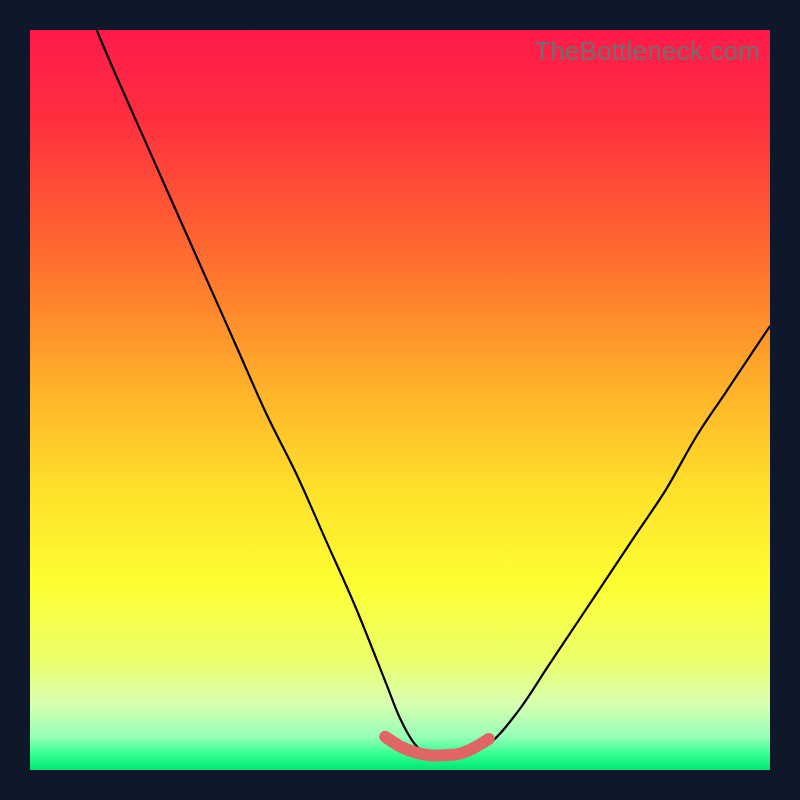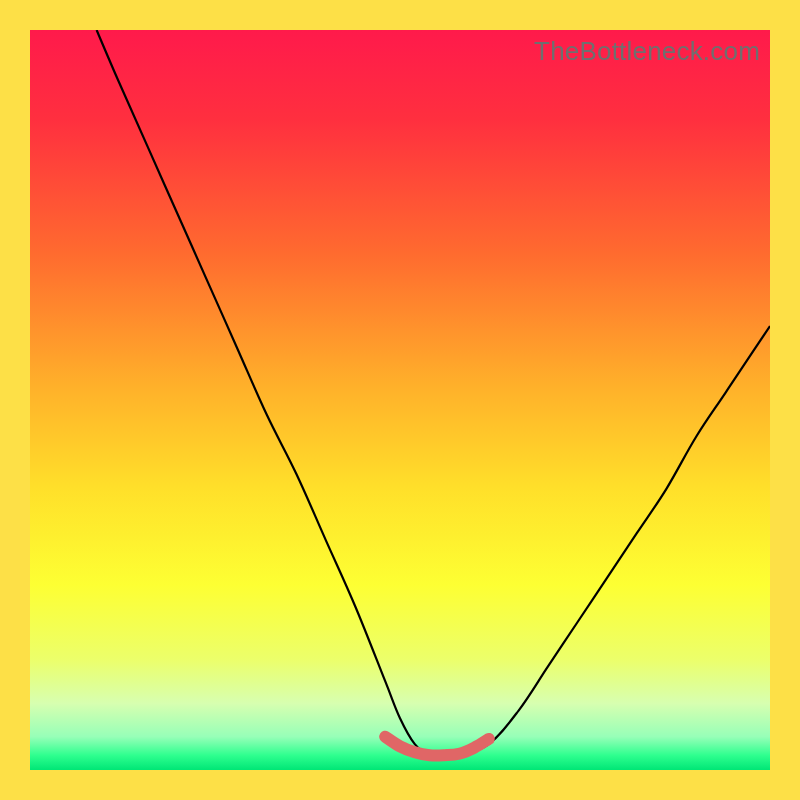--- a/index.html
+++ b/index.html
@@ -7,21 +7,21 @@
     padding: 0;
     width: 800px;
     height: 800px;
     background: #000;
     overflow: hidden;
     font-family: Arial, Helvetica, sans-serif;
   }
   .frame {
     position: absolute;
     inset: 0;
-    background: #fde047;
+    background: #0f172a;
   }
   .plot {
     position: absolute;
     left: 30px;
     top: 30px;
     width: 740px;
     height: 740px;
     overflow: hidden;
   }
   .watermark {

